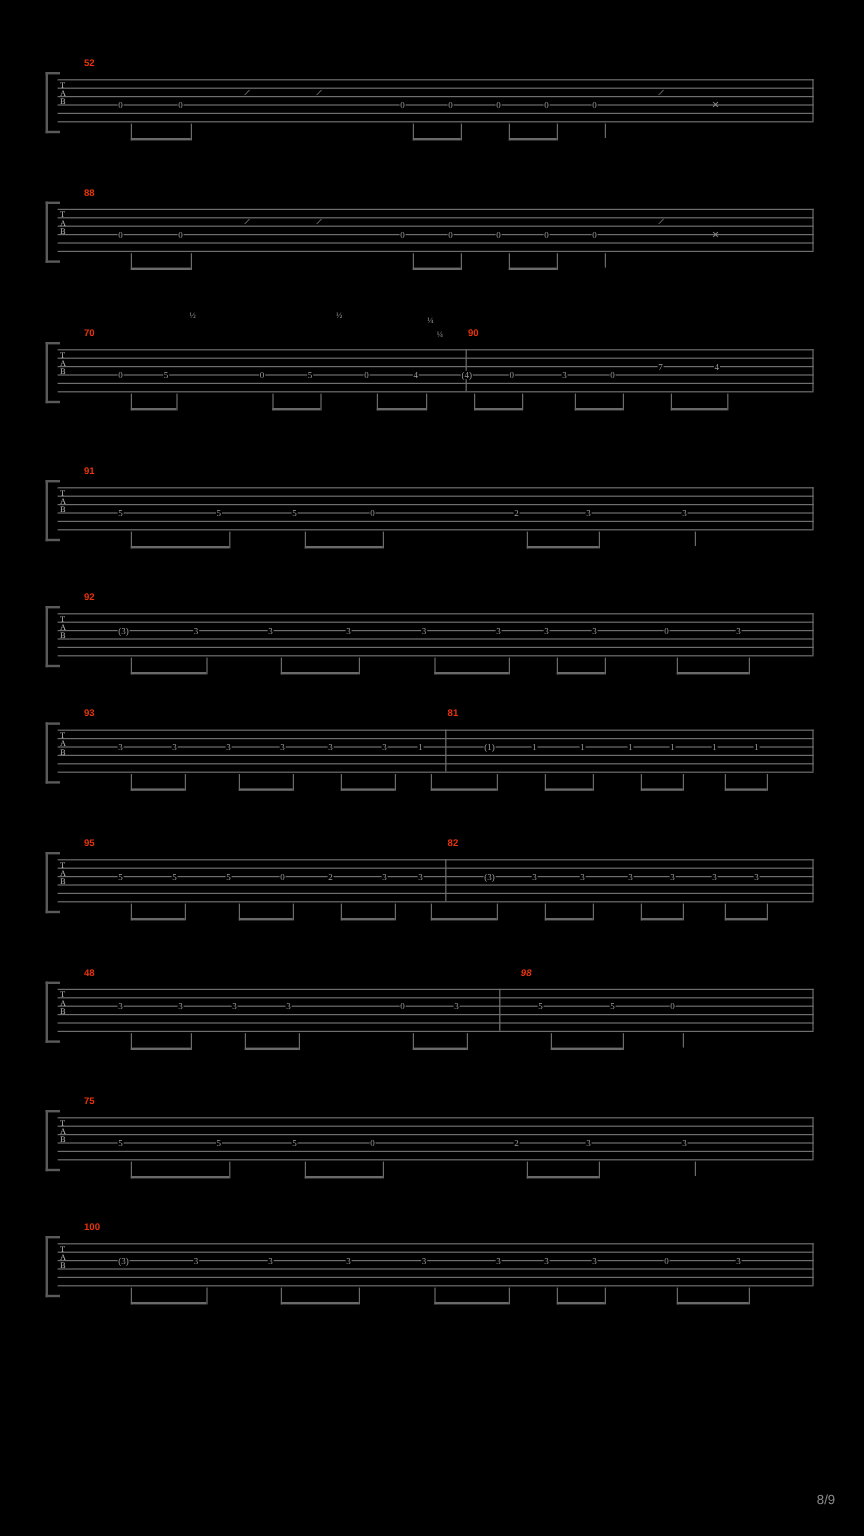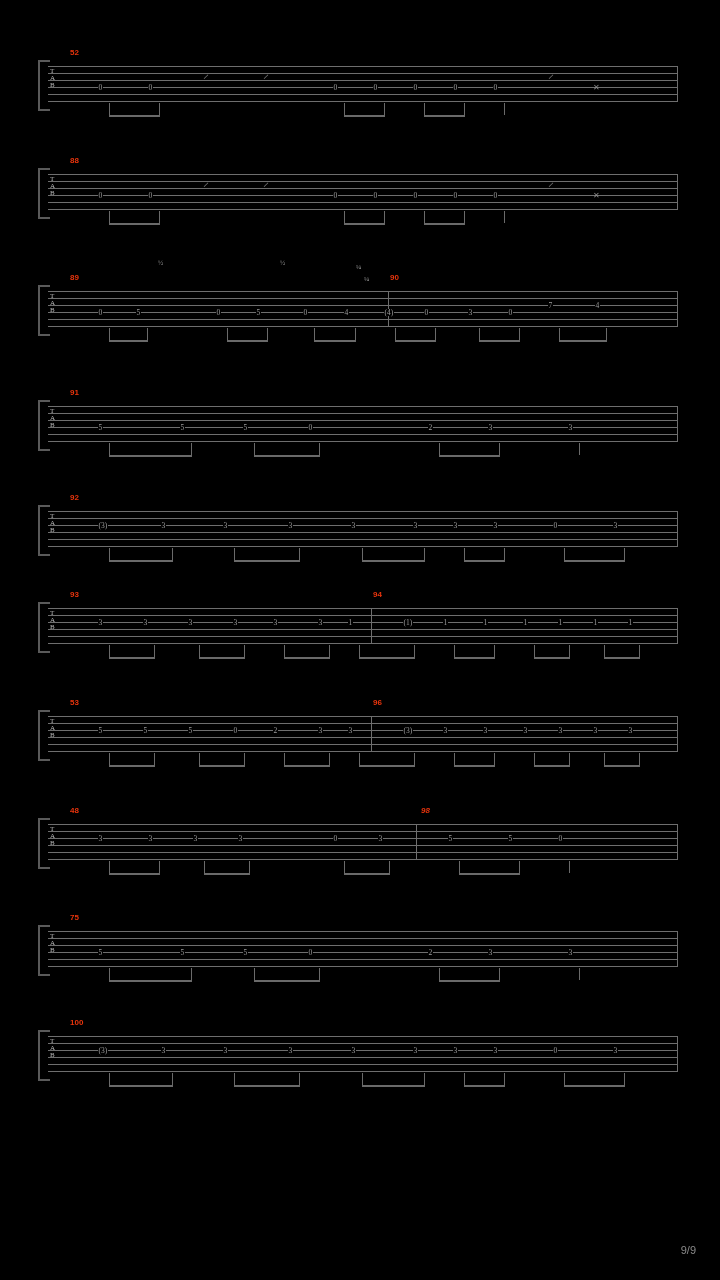--- a/index.html
+++ b/index.html
@@ -238,21 +238,21 @@
           <div class="beam" style="left: 347px; width: 40px; top: 55px;"></div>
           <div class="stem" style="left: 347px; top: 43px; height: 14px;"></div>
           <div class="stem" style="left: 387px; top: 43px; height: 14px;"></div>
           <div class="beam" style="left: 431px; width: 40px; top: 55px;"></div>
           <div class="stem" style="left: 431px; top: 43px; height: 14px;"></div>
           <div class="stem" style="left: 471px; top: 43px; height: 14px;"></div>
           <div class="beam" style="left: 511px; width: 47px; top: 55px;"></div>
           <div class="stem" style="left: 511px; top: 43px; height: 14px;"></div>
           <div class="stem" style="left: 558px; top: 43px; height: 14px;"></div>
         </div>
-        <div class="measure-num" style="left: 32px; top: -12px;">89</div>
+        <div class="measure-num" style="left: 32px; top: -12px;">70</div>
         <div class="measure-num" style="left: 352px; top: -12px;">90</div>
       </div>
       <div class="system" style="top: 400px; height: 47px;">
         <div class="brace"></div>
         <div class="staff">
           <div class="line" style="top: 6px;"></div>
           <div class="line" style="top: 13px;"></div>
           <div class="line" style="top: 20px;"></div>
           <div class="line" style="top: 27px;"></div>
           <div class="line" style="top: 34px;"></div>
@@ -366,21 +366,21 @@
           <div class="stem" style="left: 406px; top: 43px; height: 14px;"></div>
           <div class="stem" style="left: 446px; top: 43px; height: 14px;"></div>
           <div class="beam" style="left: 486px; width: 35px; top: 55px;"></div>
           <div class="stem" style="left: 486px; top: 43px; height: 14px;"></div>
           <div class="stem" style="left: 521px; top: 43px; height: 14px;"></div>
           <div class="beam" style="left: 556px; width: 35px; top: 55px;"></div>
           <div class="stem" style="left: 556px; top: 43px; height: 14px;"></div>
           <div class="stem" style="left: 591px; top: 43px; height: 14px;"></div>
         </div>
         <div class="measure-num" style="left: 32px; top: -12px;">93</div>
-        <div class="measure-num" style="left: 335px; top: -12px;">94</div>
+        <div class="measure-num" style="left: 335px; top: -12px;">81</div>
       </div>
       <div class="system" style="top: 710px; height: 47px;">
         <div class="brace"></div>
         <div class="staff">
           <div class="line" style="top: 6px;"></div>
           <div class="line" style="top: 13px;"></div>
           <div class="line" style="top: 20px;"></div>
           <div class="line" style="top: 27px;"></div>
           <div class="line" style="top: 34px;"></div>
           <div class="line" style="top: 41px;"></div>
@@ -418,22 +418,22 @@
           <div class="beam" style="left: 406px; width: 40px; top: 55px;"></div>
           <div class="stem" style="left: 406px; top: 43px; height: 14px;"></div>
           <div class="stem" style="left: 446px; top: 43px; height: 14px;"></div>
           <div class="beam" style="left: 486px; width: 35px; top: 55px;"></div>
           <div class="stem" style="left: 486px; top: 43px; height: 14px;"></div>
           <div class="stem" style="left: 521px; top: 43px; height: 14px;"></div>
           <div class="beam" style="left: 556px; width: 35px; top: 55px;"></div>
           <div class="stem" style="left: 556px; top: 43px; height: 14px;"></div>
           <div class="stem" style="left: 591px; top: 43px; height: 14px;"></div>
         </div>
-        <div class="measure-num" style="left: 32px; top: -12px;">53</div>
-        <div class="measure-num" style="left: 335px; top: -12px;">96</div>
+        <div class="measure-num" style="left: 32px; top: -12px;">95</div>
+        <div class="measure-num" style="left: 335px; top: -12px;">82</div>
       </div>
       <div class="system" style="top: 818px; height: 47px;">
         <div class="brace"></div>
         <div class="staff">
           <div class="line" style="top: 6px;"></div>
           <div class="line" style="top: 13px;"></div>
           <div class="line" style="top: 20px;"></div>
           <div class="line" style="top: 27px;"></div>
           <div class="line" style="top: 34px;"></div>
           <div class="line" style="top: 41px;"></div>
@@ -459,21 +459,21 @@
           <div class="stem" style="left: 201px; top: 43px; height: 14px;"></div>
           <div class="beam" style="left: 296px; width: 45px; top: 55px;"></div>
           <div class="stem" style="left: 296px; top: 43px; height: 14px;"></div>
           <div class="stem" style="left: 341px; top: 43px; height: 14px;"></div>
           <div class="beam" style="left: 411px; width: 60px; top: 55px;"></div>
           <div class="stem" style="left: 411px; top: 43px; height: 14px;"></div>
           <div class="stem" style="left: 471px; top: 43px; height: 14px;"></div>
           <div class="stem" style="left: 521px; top: 43px; height: 12px;"></div>
         </div>
         <div class="measure-num" style="left: 32px; top: -12px;">48</div>
-        <div class="measure-num" style="left: 383px; top: -12px; font-style: italic;">98</div>
+        <div class="measure-num" style="left: 396px; top: -12px; font-style: italic;">98</div>
       </div>
       <div class="system" style="top: 925px; height: 47px;">
         <div class="brace"></div>
         <div class="staff">
           <div class="line" style="top: 6px;"></div>
           <div class="line" style="top: 13px;"></div>
           <div class="line" style="top: 20px;"></div>
           <div class="line" style="top: 27px;"></div>
           <div class="line" style="top: 34px;"></div>
           <div class="line" style="top: 41px;"></div>
@@ -536,14 +536,14 @@
           <div class="beam" style="left: 416px; width: 40px; top: 55px;"></div>
           <div class="stem" style="left: 416px; top: 43px; height: 14px;"></div>
           <div class="stem" style="left: 456px; top: 43px; height: 14px;"></div>
           <div class="beam" style="left: 516px; width: 60px; top: 55px;"></div>
           <div class="stem" style="left: 516px; top: 43px; height: 14px;"></div>
           <div class="stem" style="left: 576px; top: 43px; height: 14px;"></div>
         </div>
         <div class="measure-num" style="left: 32px; top: -12px;">100</div>
       </div>
     </div>
-  <div class="page-number">9/9</div>
+  <div class="page-number">8/9</div>
 </div>
 
 </body></html>

